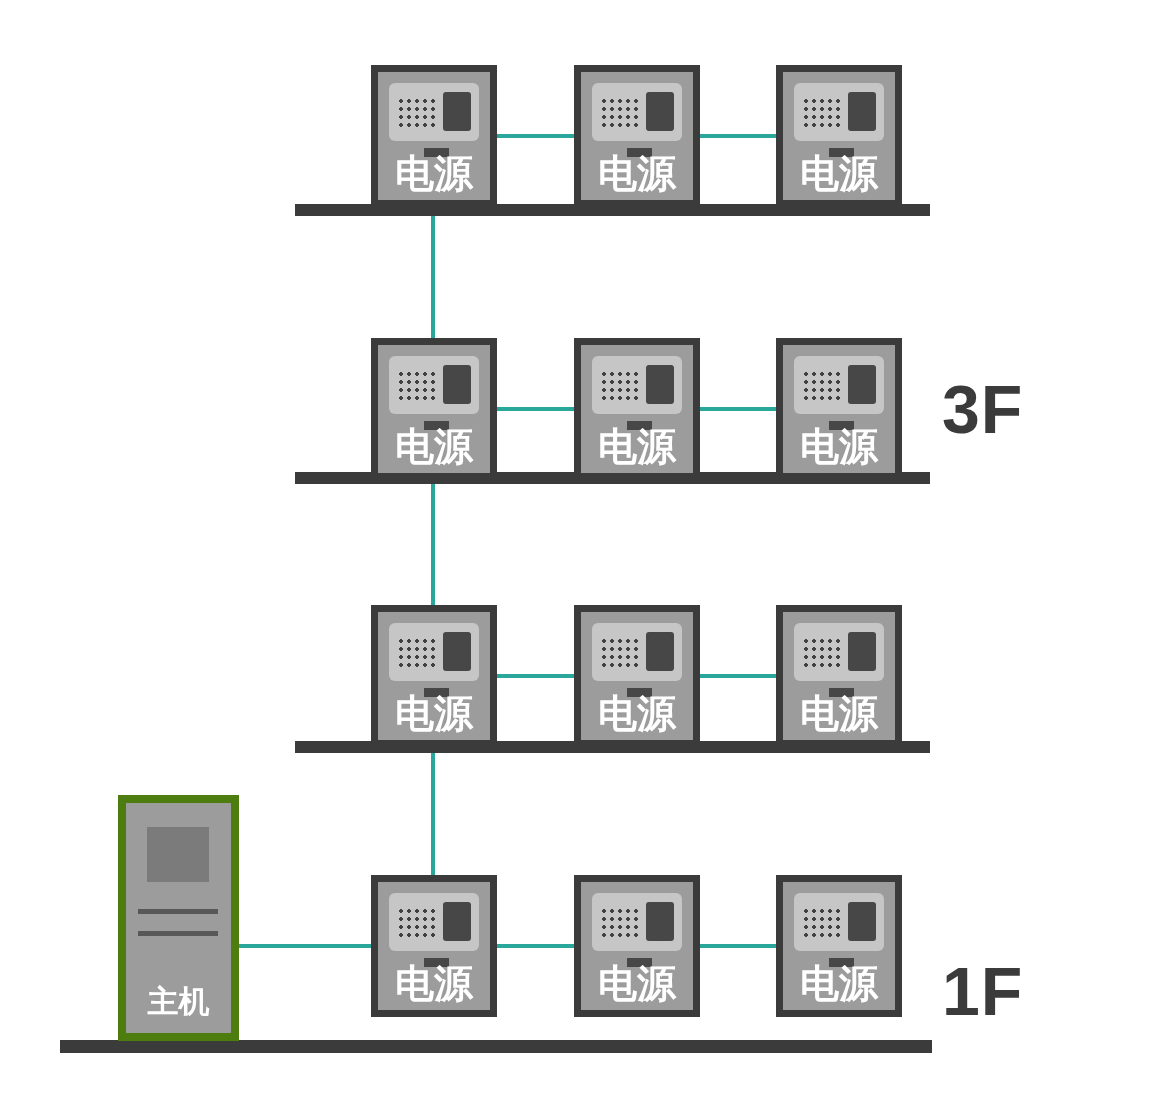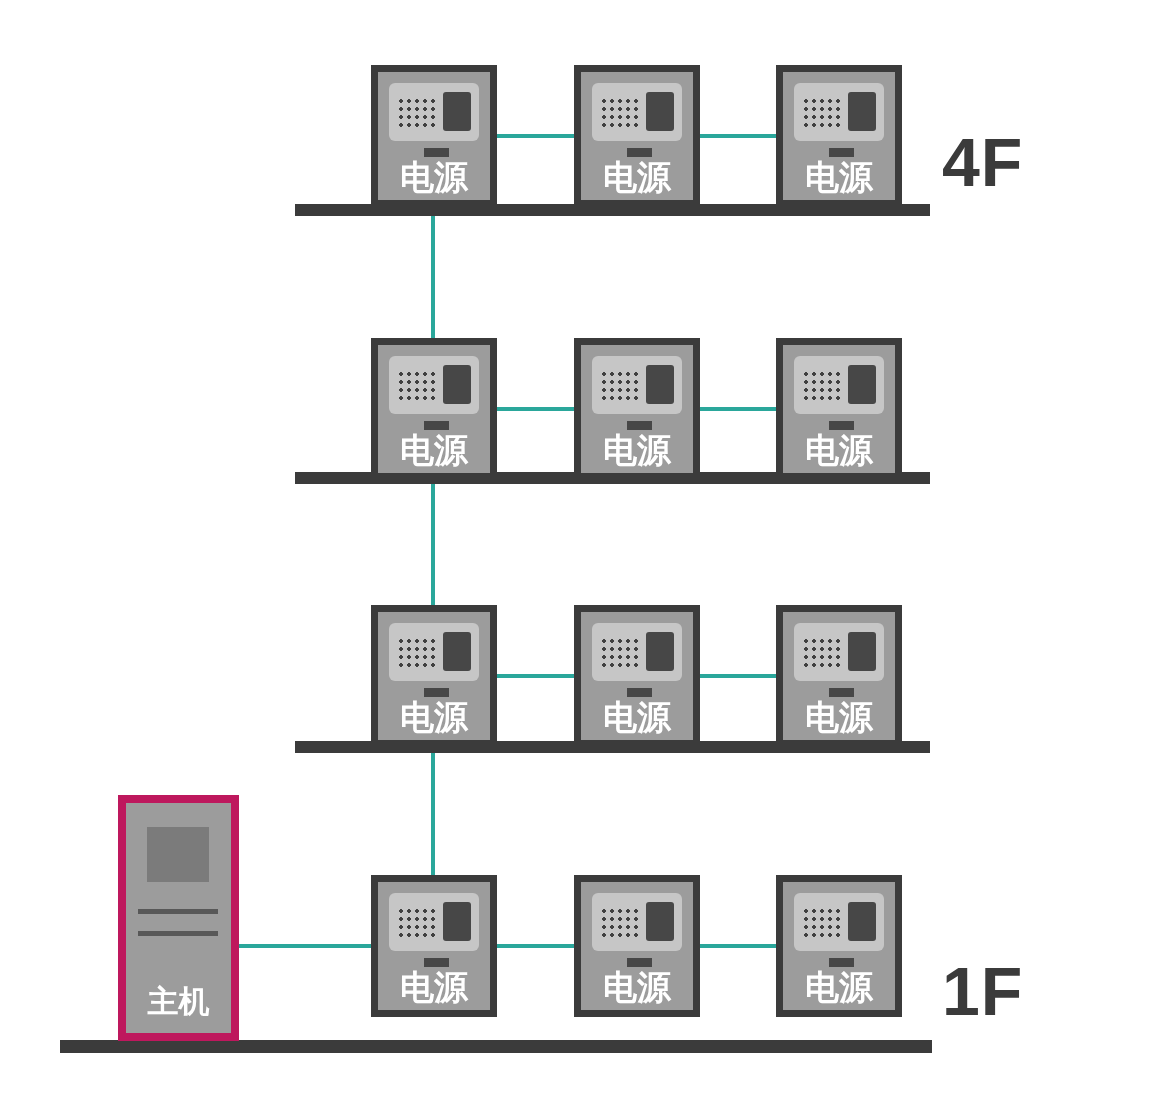--- a/index.html
+++ b/index.html
@@ -86,33 +86,33 @@
     background: #474747;
   }
   .device .dev-label {
     position: absolute;
     left: 0;
     right: 0;
     bottom: 4px;
     text-align: center;
     color: #ffffff;
     font-weight: bold;
-    font-size: 34px;
+    font-size: 39px;
     line-height: 1.1;
   }
 
   
   .host {
     position: absolute;
     left: 118px;
     top: 795px;
     width: 121px;
     height: 246px;
     background: #9c9c9c;
-    border: 8px solid #be185d;
+    border: 8px solid #4d7c0f;
     box-sizing: border-box;
   }
   .host .cpu-square {
     position: absolute;
     left: 21px;
     top: 24px;
     width: 62px;
     height: 55px;
     background: #7b7b7b;
   }
@@ -150,21 +150,21 @@
 
   <div class="v-line" style="left:431px; top:200px; height:145px;"></div>
   <div class="v-line" style="left:431px; top:470px; height:140px;"></div>
   <div class="v-line" style="left:431px; top:740px; height:140px;"></div>
 
   <div class="floor-bar" style="left:295px; top:204px; width:635px;"></div>
   <div class="floor-bar" style="left:295px; top:472px; width:635px;"></div>
   <div class="floor-bar" style="left:295px; top:741px; width:635px;"></div>
   <div class="floor-bar" style="left:60px; top:1040px; width:872px; height:13px;"></div>
 
-  <div class="floor-label" style="left:942px; top:128px;">4F</div>
+  <div class="floor-label" style="left:942px; top:375px;">3F</div>
   <div class="floor-label" style="left:942px; top:913px;margin-top:44px;">1F</div>
 
   <div class="host">
     <div class="cpu-square"></div>
     <div class="vent v1"></div>
     <div class="vent v2"></div>
     <div class="host-label">主机</div>
   </div>
 
   <div class="device" style="left:371px; top:65px;">

